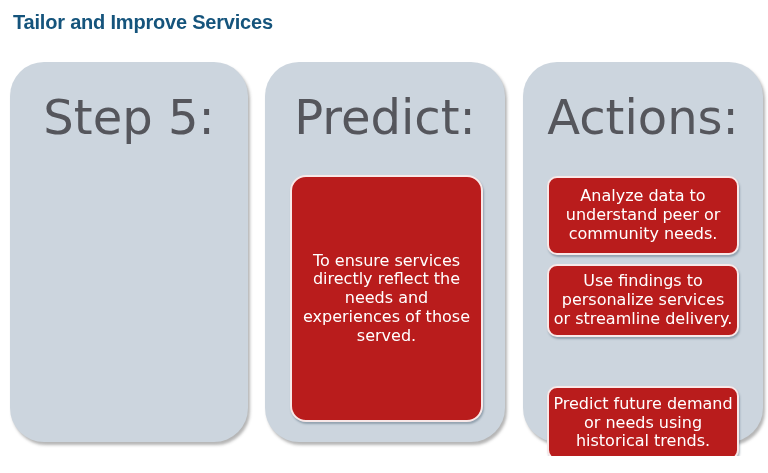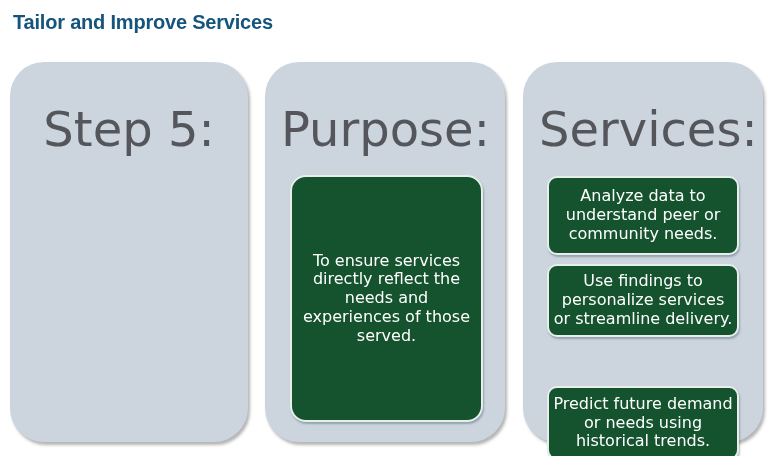--- a/index.html
+++ b/index.html
@@ -34,31 +34,31 @@
     box-shadow: 2px 3px 3px rgba(90, 90, 90, 0.45);
   }
   .panel-step    { left: 10px;  width: 238px; }
   .panel-purpose { left: 265px; width: 240px; }
   .panel-actions { left: 523px; width: 240px; }
   .panel-heading {
     position: absolute;
     top: 27px;
     left: 0;
     right: 0;
-    margin: 16px;
+    margin: 4px;
     text-align: center;
     font-size: 48px;
     line-height: 1;
     font-weight: normal;
     color: #55565c;
   }
   .blue-box {
     position: absolute;
     box-sizing: border-box;
-    background: #14532d;
+    background: #b91c1c;
     border: 2px solid rgba(255, 255, 255, 0.9);
     color: #ffffff;
     display: flex;
     align-items: center;
     justify-content: center;
     text-align: center;
     box-shadow: 1px 2px 2px rgba(40, 70, 90, 0.35);
   }
   .box-text {
     white-space: pre-line;
@@ -87,32 +87,32 @@
 
 <div class="canvas">
 
   <div class="page-title">Tailor and Improve Services</div>
 
   <section class="panel panel-step">
     <h2 class="panel-heading">Step 5:</h2>
   </section>
 
   <section class="panel panel-purpose">
-    <h2 class="panel-heading">Purpose:</h2>
+    <h2 class="panel-heading">Predict:</h2>
     <div class="blue-box purpose-box">
       <div class="box-text">To ensure services
 directly reflect the
 needs and
 experiences of those
 served.</div>
     </div>
   </section>
 
   <section class="panel panel-actions">
-    <h2 class="panel-heading">Services:</h2>
+    <h2 class="panel-heading">Actions:</h2>
     <div class="blue-box action-box action-box-1">
       <div class="box-text">Analyze data to
 understand peer or
 community needs.</div>
     </div>
     <div class="blue-box action-box action-box-2">
       <div class="box-text">Use findings to
 personalize services
 or streamline delivery.</div>
     </div>

